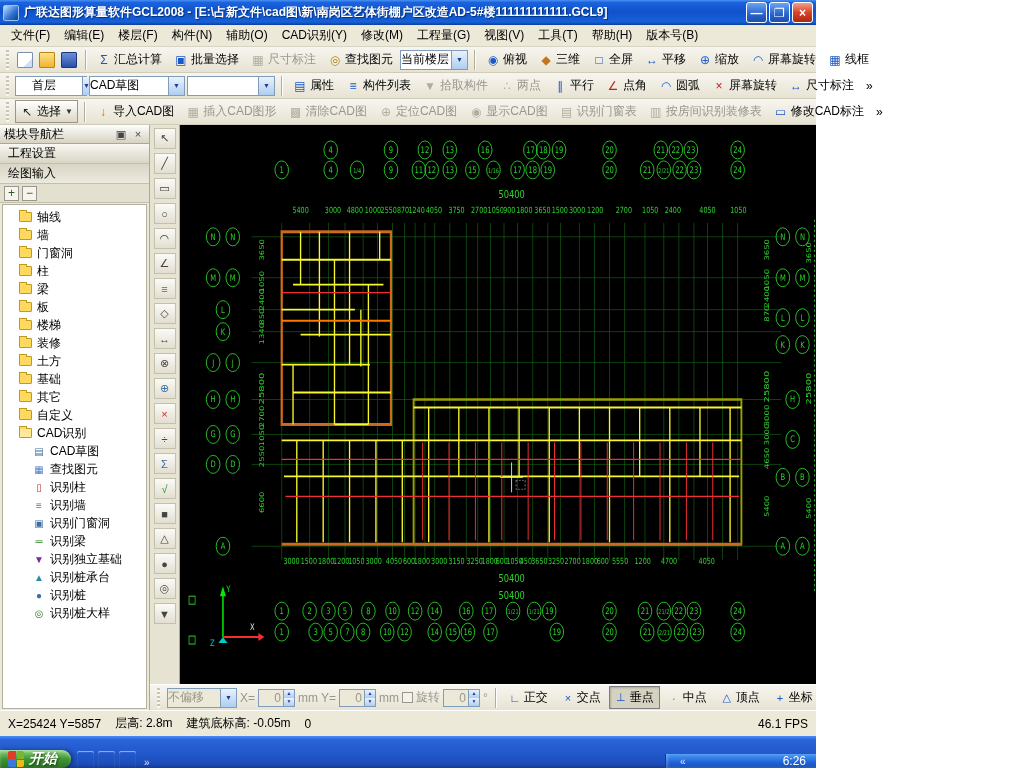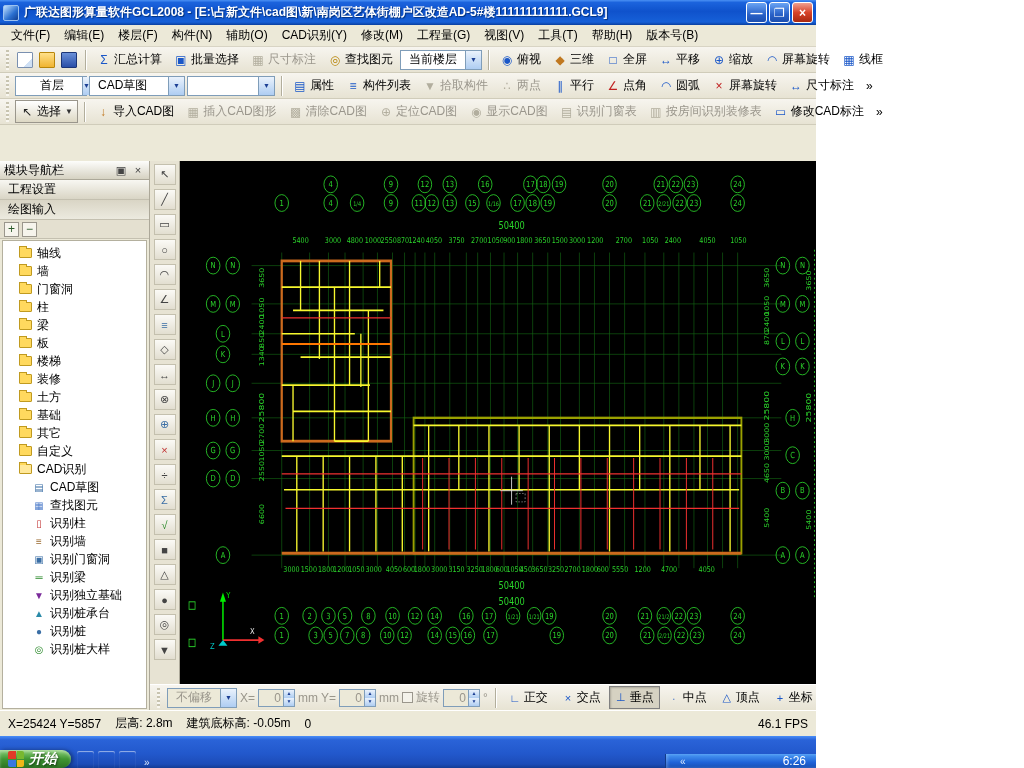--- a/index.html
+++ b/index.html
@@ -26,26 +26,26 @@
 .tbtn .glyph{width:14px;text-align:center;font-size:12px;color:#555;}
 .tbtn.disabled{color:#9a968c;}
 .tbtn.disabled .glyph{color:#b2ae9e !important;}
 .tbtn.raised{border:1px solid #9a968c;background:linear-gradient(180deg,#fff,#ddd8c4);}
 .drop{font-size:8px;color:#333;margin-left:1px;}
 .file-icon{width:16px;height:16px;flex:none;margin:0 2px;border-radius:1px;}
 .icon-new{background:linear-gradient(135deg,#fff 70%,#cfe0f4 70%);border:1px solid #7a90b0;}
 .icon-open{background:linear-gradient(180deg,#ffe08a,#f0b431);border:1px solid #b8860b;}
 .icon-save{background:linear-gradient(180deg,#6a90d8,#2a4fa8);border:1px solid #1c3678;}
 .combo{display:flex;align-items:center;height:20px;background:#fff;border:1px solid #7f9db9;flex:none;}
-.combo-text{padding:0 8px;min-width:50px;white-space:nowrap;}
+.combo-text{padding:0 0;min-width:50px;white-space:nowrap;}
 .combo-arrow{width:16px;align-self:stretch;border-left:1px solid #7f9db9;display:flex;align-items:center;justify-content:center;font-size:7px;color:#1c3f94;background:linear-gradient(180deg,#eaf2fc,#aecdf2);}
 .combo.disabled{background:#ece9d8;color:#9a968c;}
 
 
-.main{flex:1;display:flex;min-height:0;margin-top:36px;}
+.main{flex:1;display:flex;min-height:0;}
 .nav-panel{width:150px;flex:none;display:flex;flex-direction:column;background:#ece9d8;border-right:1px solid #aca899;}
 .nav-header{height:19px;flex:none;display:flex;align-items:center;background:linear-gradient(180deg,#fdfdfb,#d6d2c2);border-bottom:1px solid #aca899;padding:0 4px;gap:3px;}
 .nav-title{flex:1;}
 .nav-hbtn{width:14px;text-align:center;color:#444;font-size:11px;}
 .section-bar{height:20px;flex:none;display:flex;align-items:center;padding-left:8px;background:linear-gradient(180deg,#f8f7f2,#d9d5c5);border-bottom:1px solid #c4c0b0;}
 .section-bar.pressed{background:linear-gradient(180deg,#d9d5c5,#eceadf);}
 .mini-toolbar{height:19px;flex:none;display:flex;align-items:center;gap:3px;padding:0 4px;border-bottom:1px solid #c4c0b0;background:#e4e0d0;}
 .mini-btn{width:15px;height:15px;border:1px solid #9a968c;background:#f6f4ec;font-size:12px;line-height:12px;text-align:center;color:#2a5a2a;}
 .tree{flex:1;background:#fff;border:1px solid #b4b09e;margin:1px 2px;padding:3px 0;overflow:hidden;}
 .tree-row{display:flex;align-items:center;height:18px;padding-left:16px;gap:5px;white-space:nowrap;}

